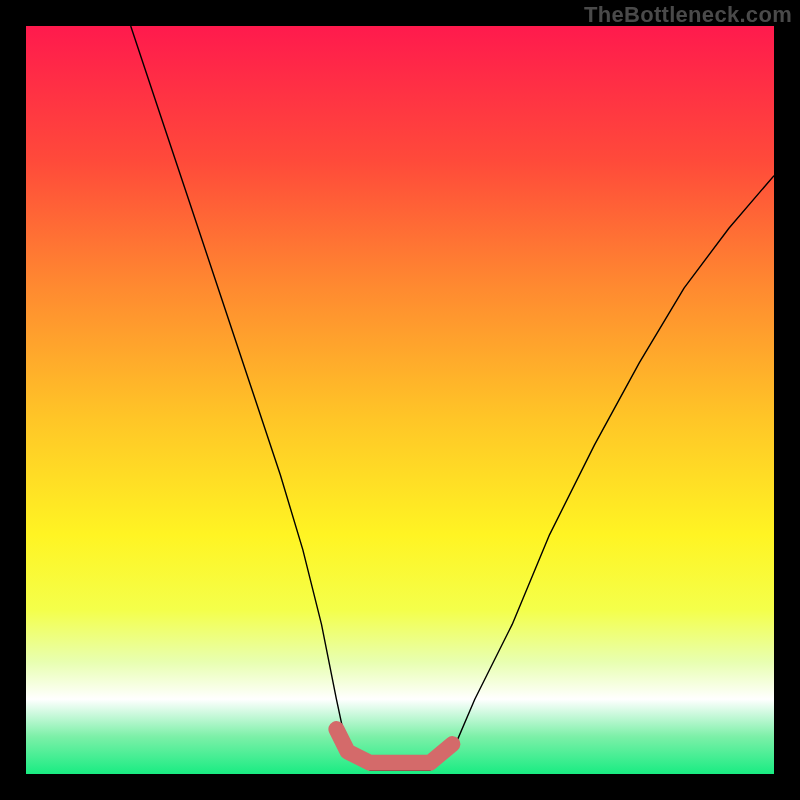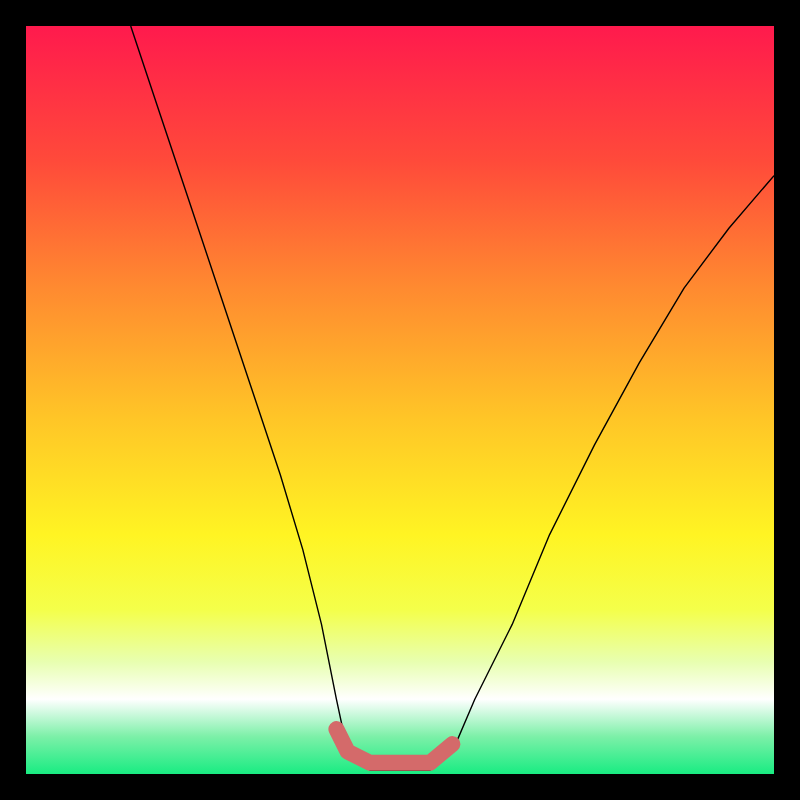--- a/index.html
+++ b/index.html
@@ -71,13 +71,14 @@
 
 <div class="frame">
   <div class="plot-area">
 
     <svg viewBox="0 0 748 748" preserveAspectRatio="none">
       <path id="curve-path" class="thin-curve" d="M104.7 0.0 L134.6 89.8 L164.6 179.5 L194.5 269.3 L224.4 359.0 L254.3 448.8 L276.8 523.6 L295.5 598.4 L310.4 673.2 L321.6 725.6 L344.1 744.3 L374.0 744.3 L403.9 744.3 L426.4 725.6 L448.8 673.2 L486.2 598.4 L523.6 508.6 L568.5 418.9 L613.4 336.6 L658.2 261.8 L703.1 202.0 L748.0 149.6"></path>
       <path id="band-path" class="thick-segment" d="M310.4 703.1 L321.6 725.6 L344.1 736.8 L374.0 736.8 L403.9 736.8 L426.4 718.1"></path>
     </svg>
 
   </div>
+  <div class="watermark">TheBottleneck.com</div>
 </div>
 
 </body></html>

